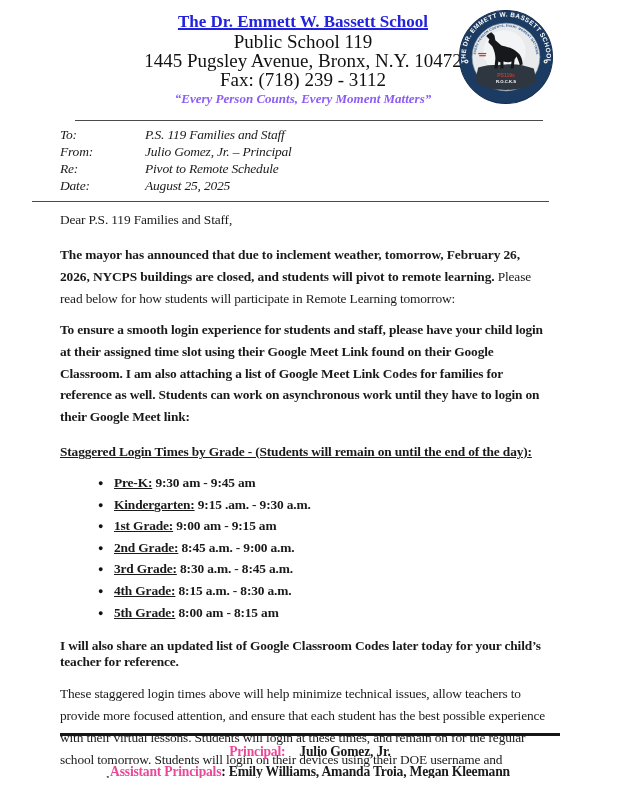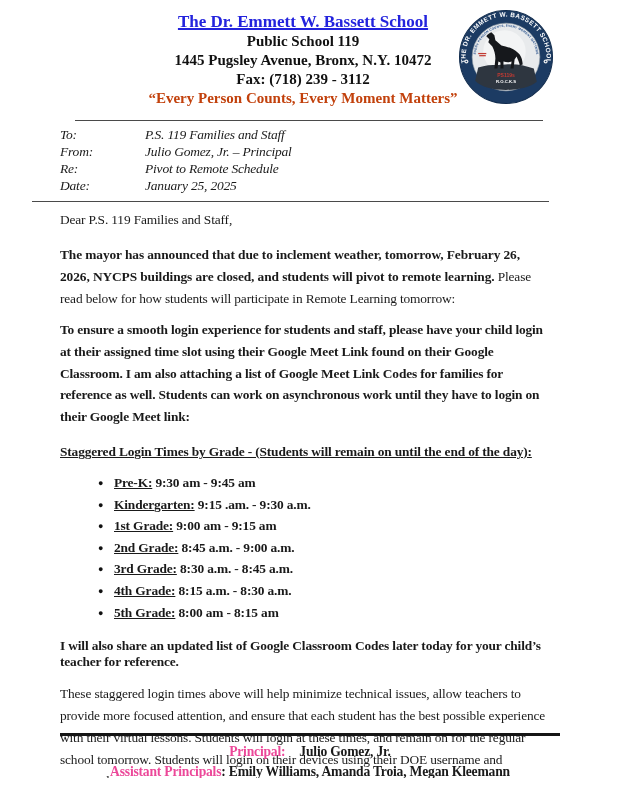--- a/index.html
+++ b/index.html
@@ -6,23 +6,23 @@
   .page{
     position:relative;width:618px;height:778px;background:#ffffff;
     font-family:"Liberation Serif", serif;color:#1a1a1a;overflow:hidden;
   }
   
   .letterhead{padding-top:11px;margin:0 40px 0 28px;text-align:center;}
   .school-name{
     font-size:17px;line-height:21px;font-weight:bold;color:#2323dd;
     text-decoration:underline;text-decoration-thickness:1.5px;
   }
-  .lh-line{font-size:15px;line-height:19px;font-weight:bold;color:#111;}
+  .lh-line{font-size:19px;line-height:19px;font-weight:normal;color:#111;}
   .tagline{
-    font-size:15px;line-height:19px;font-weight:bold;color:#c2410c;
+    font-size:13px;line-height:19px;font-weight:bold;font-style:italic;color:#8b5cf6;
   }
   
   .seal{position:absolute;left:458px;top:9px;width:96px;height:96px;}
   
   .rule-top{margin:12px 0 0 75px;width:468px;border-top:1.5px solid #4a4a4a;}
   .memo{margin:5px 0 0 60px;font-size:13.5px;letter-spacing:-0.2px;font-style:italic;}
   .memo-row{display:flex;line-height:17px;}
   .memo-label{width:85px;flex:0 0 85px;}
   .rule-bottom{margin:7px 0 0 32px;width:517px;border-top:1.5px solid #4a4a4a;}
   
@@ -115,21 +115,21 @@
       <div class="memo-row">
       <span class="memo-label">From:</span>
       <span class="memo-value">Julio Gomez, Jr. – Principal</span>
     </div>
       <div class="memo-row">
       <span class="memo-label">Re:</span>
       <span class="memo-value">Pivot to Remote Schedule</span>
     </div>
       <div class="memo-row">
       <span class="memo-label">Date:</span>
-      <span class="memo-value">January 25, 2025</span>
+      <span class="memo-value">August 25, 2025</span>
     </div>
     </div>
   <div class="rule-bottom"></div>
 
   <div class="body">
     <div class="salutation">Dear P.S. 119 Families and Staff,</div>
 
     <div class="p-announce"><b>The mayor has announced that due to inclement weather, tomorrow, February 26, 2026, NYCPS buildings are closed, and students will pivot to remote learning.</b><span> Please read below for how students will participate in Remote Learning tomorrow:</span></div>
 
     <div class="p-login">To ensure a smooth login experience for students and staff, please have your child login at their assigned time slot using their Google Meet Link found on their Google Classroom. I am also attaching a list of Google Meet Link Codes for families for reference as well. Students can work on asynchronous work until they have to login on their Google Meet link:</div>

